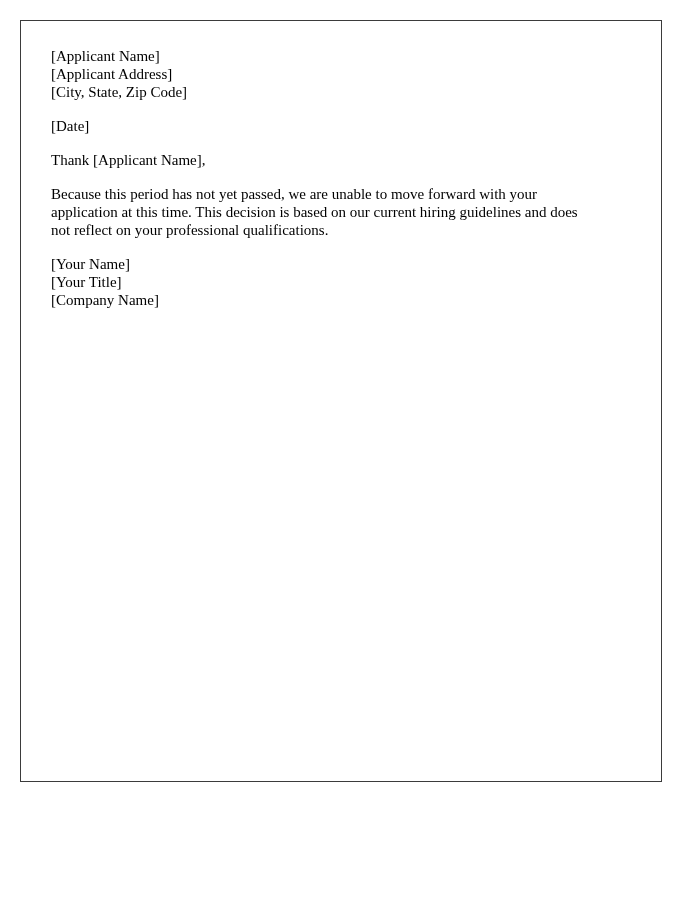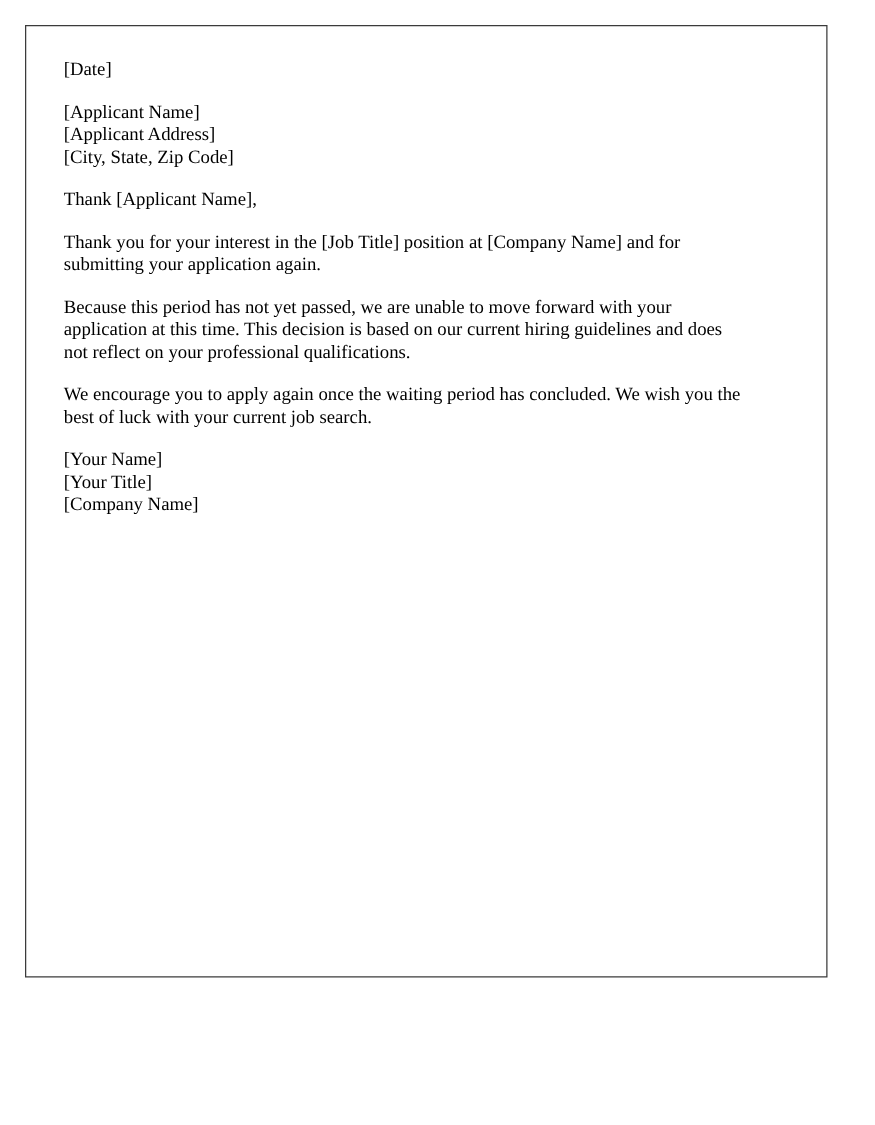--- a/index.html
+++ b/index.html
@@ -30,28 +30,24 @@
   }
   .sheet p {
     margin: 0 0 16px 0;
     white-space: pre-line; 
   }
 </style>
 </head>
 <body>
 
 <div class="sheet">
-  <p>[Date]</p>
   <p>[Applicant Name]
 [Applicant Address]
 [City, State, Zip Code]</p>
+  <p>[Date]</p>
   <p>Thank [Applicant Name],</p>
-  <p>Thank you for your interest in the [Job Title] position at [Company Name] and for
-submitting your application again.</p>
   <p>Because this period has not yet passed, we are unable to move forward with your
 application at this time. This decision is based on our current hiring guidelines and does
 not reflect on your professional qualifications.</p>
-  <p>We encourage you to apply again once the waiting period has concluded. We wish you the
-best of luck with your current job search.</p>
   <p>[Your Name]
 [Your Title]
 [Company Name]</p>
 </div>
 
 </body></html>

